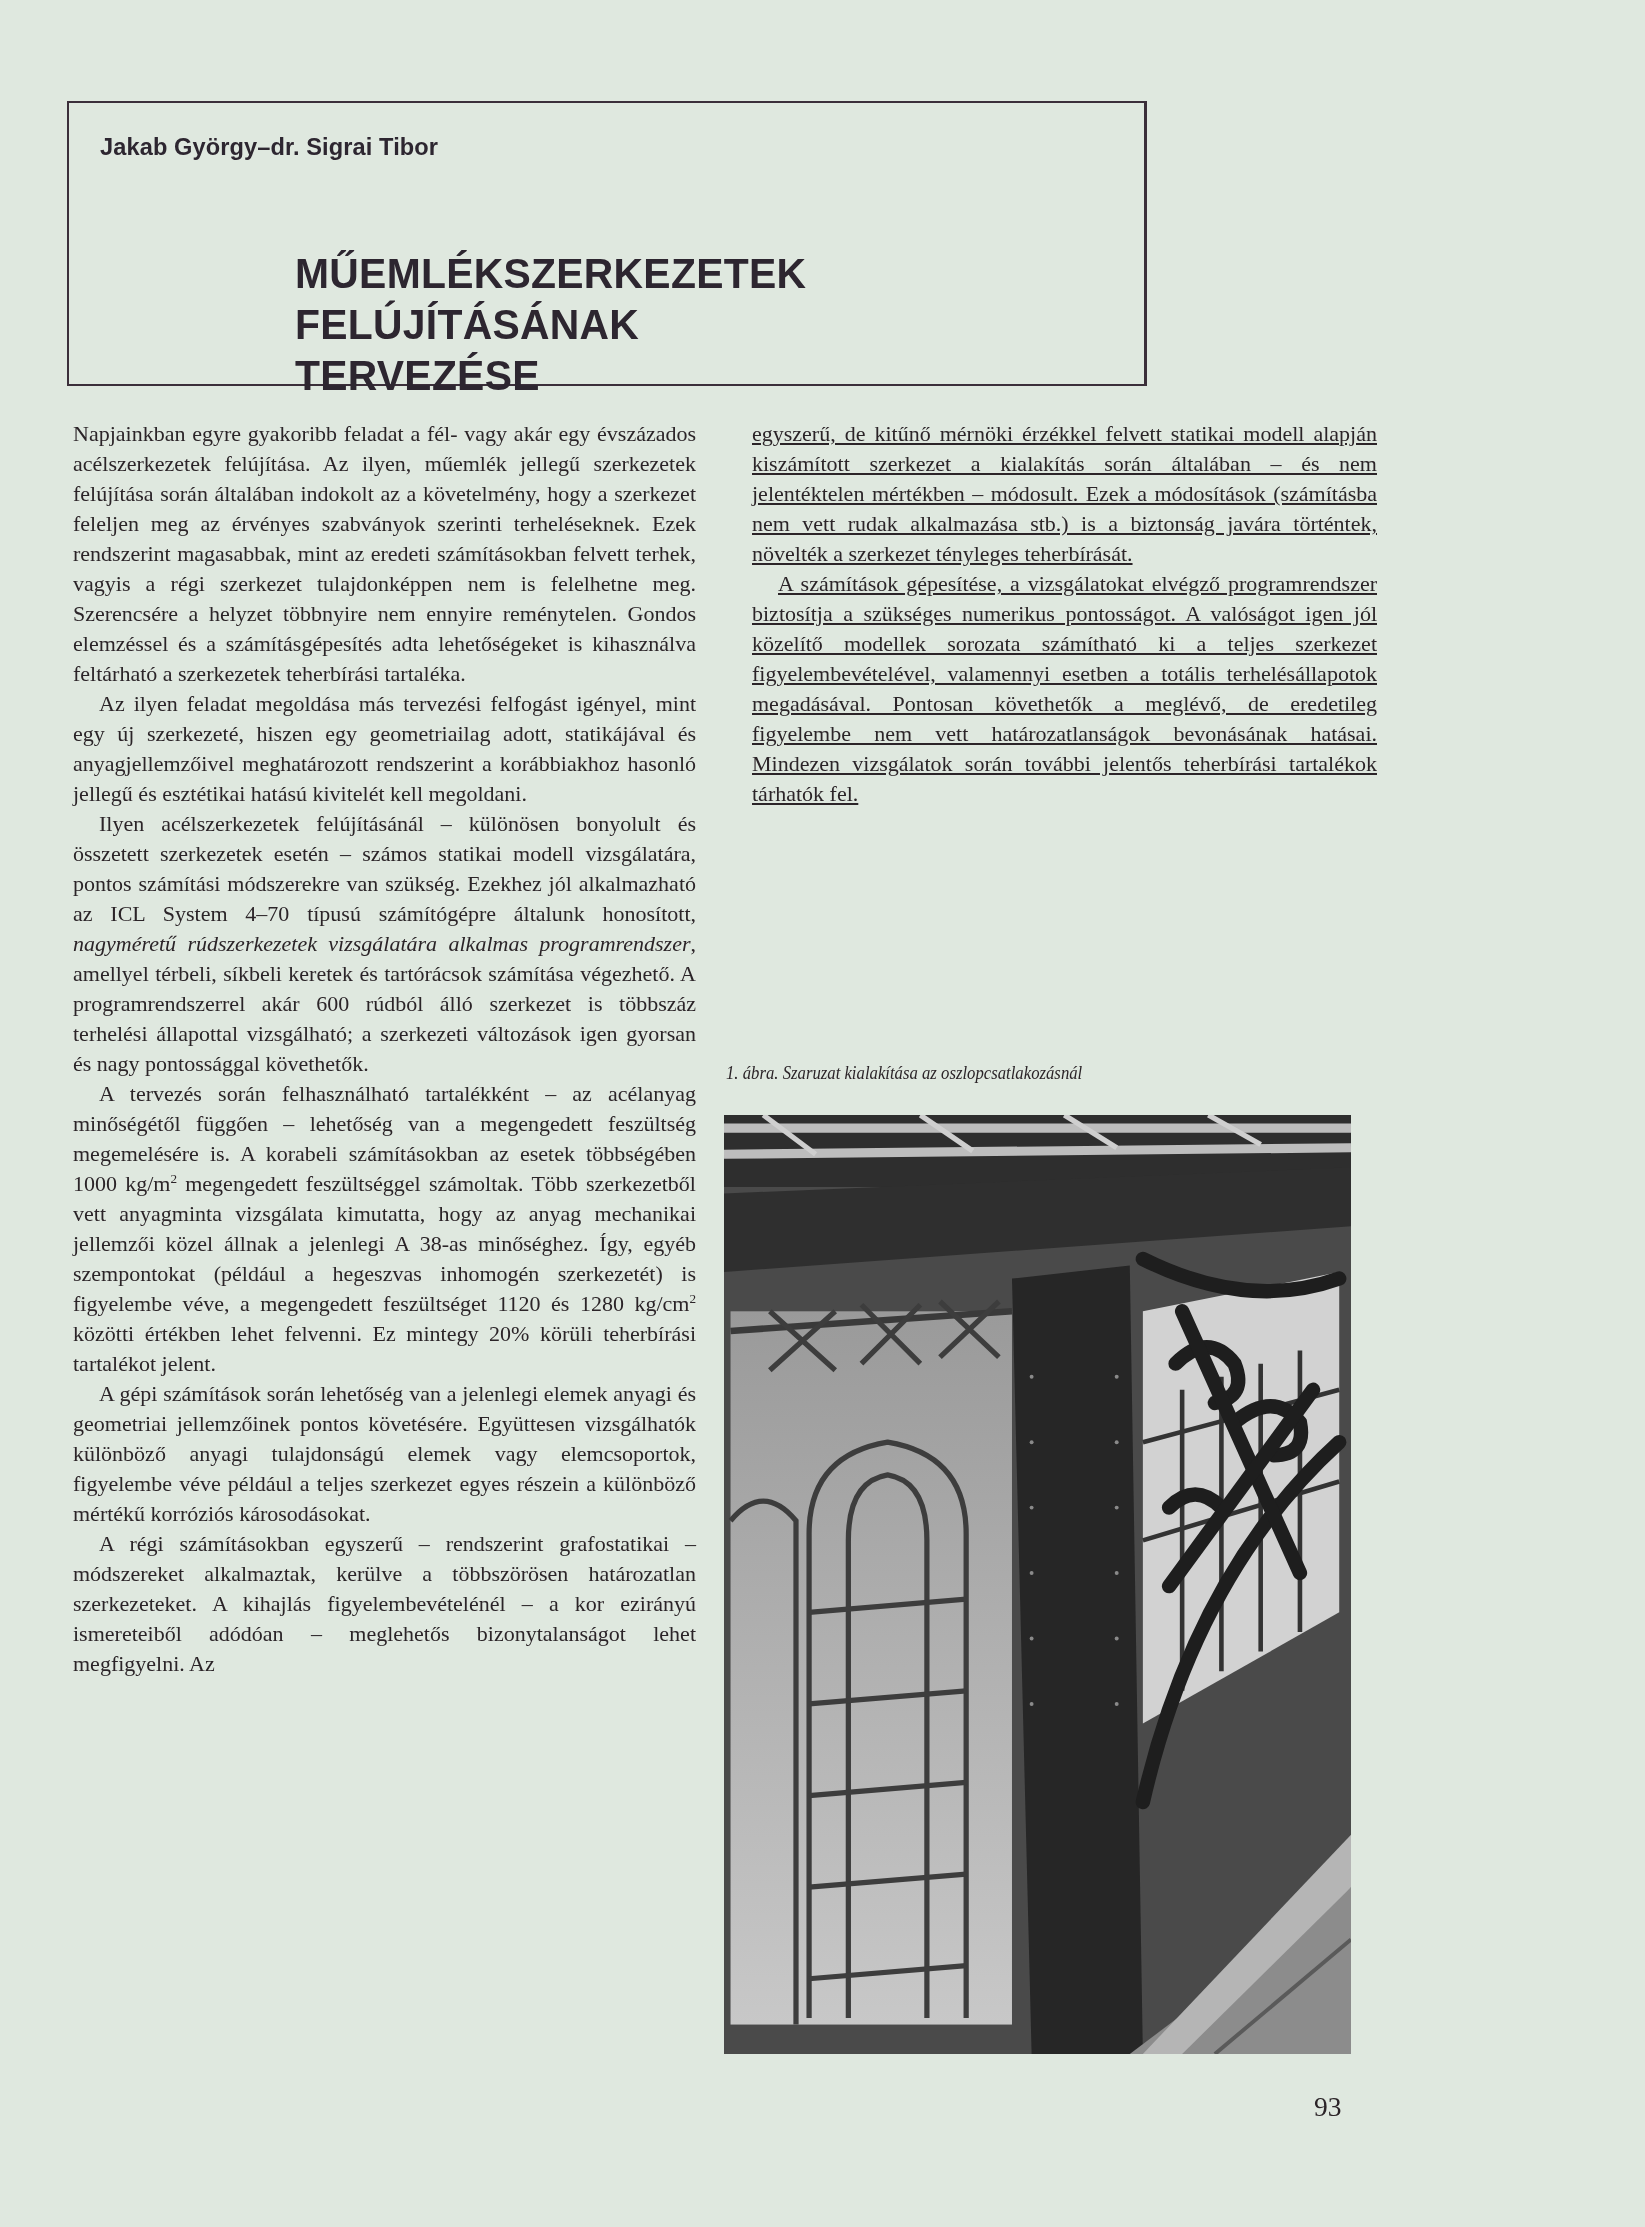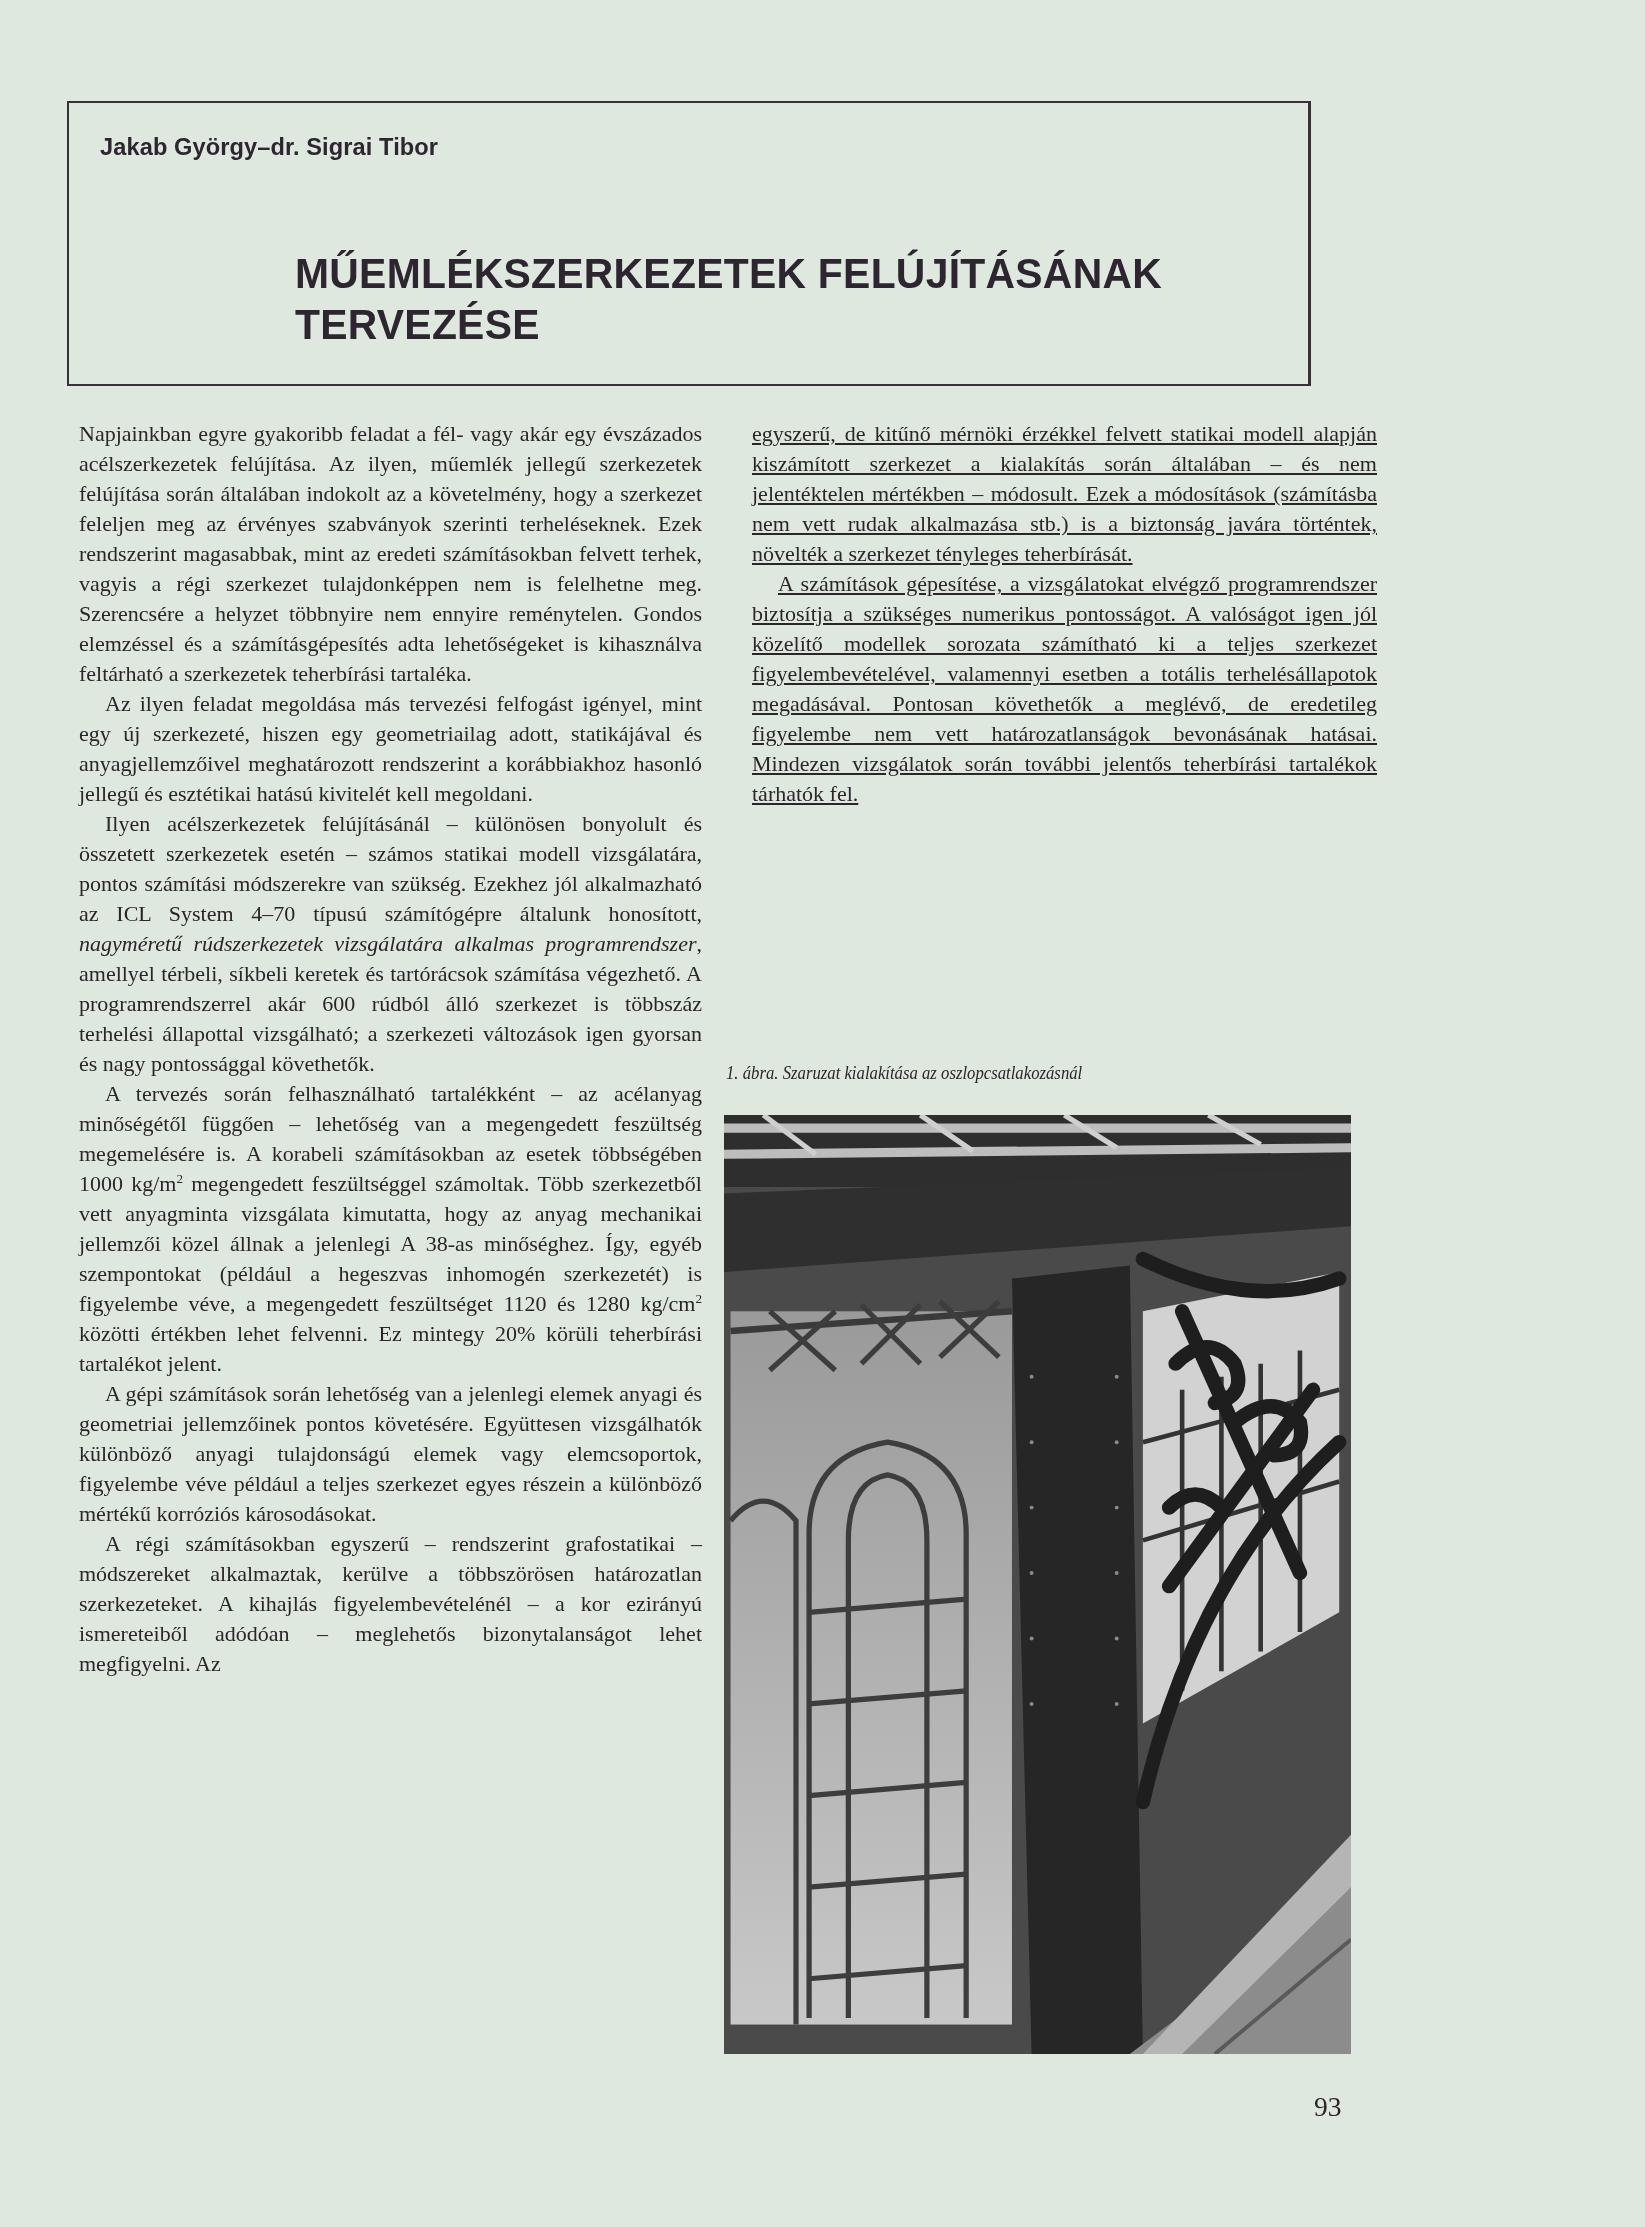--- a/index.html
+++ b/index.html
@@ -4,21 +4,21 @@
 <style>
   html, body { margin: 0; padding: 0; }
   body {
     width: 1645px; height: 2227px;
     background: #dfe8df;
     position: relative; overflow: hidden;
     color: #2a2326;
   }
   .header-box {
     position: absolute; left: 67px; top: 101px;
-    width: 1244px; height: 285px;
+    width: 1080px; height: 285px;
     border: 2.6px solid #3b2f3a; border-right-width: 3.3px;
     box-sizing: border-box;
   }
   .authors {
     position: absolute; left: 31px; top: 31px;
     font-family: "Liberation Sans", sans-serif;
     font-weight: bold; font-size: 23.6px; letter-spacing: 0.1px;
     color: #2d2630;
   }
   .title {
@@ -28,21 +28,21 @@
     color: #2d2630; transform: scaleX(0.95); transform-origin: left top;
     letter-spacing: 0.3px;
   }
   .col {
     position: absolute;
     font-family: "Liberation Serif", serif;
     font-size: 22px; line-height: 30px;
     text-align: justify; hyphens: manual;
     color: #2b2428;
   }
-  .col-left { left: 79px; top: 419px; width: 623px; }
+  .col-left { left: 73px; top: 419px; width: 623px; }
   .col-right { left: 752px; top: 419px; width: 625px; text-decoration: underline; }
   .col p { margin: 0; text-indent: 0; }
   .col p.indent { text-indent: 26px; }
   .col em { font-style: italic; }
   sup { font-size: 60%; line-height: 0; vertical-align: super; }
   .caption {
     position: absolute; left: 726px; top: 1062px;
     font-family: "Liberation Serif", serif; font-style: italic;
     font-size: 19px; color: #2b2428;
     transform: scaleX(0.88); transform-origin: left top;

